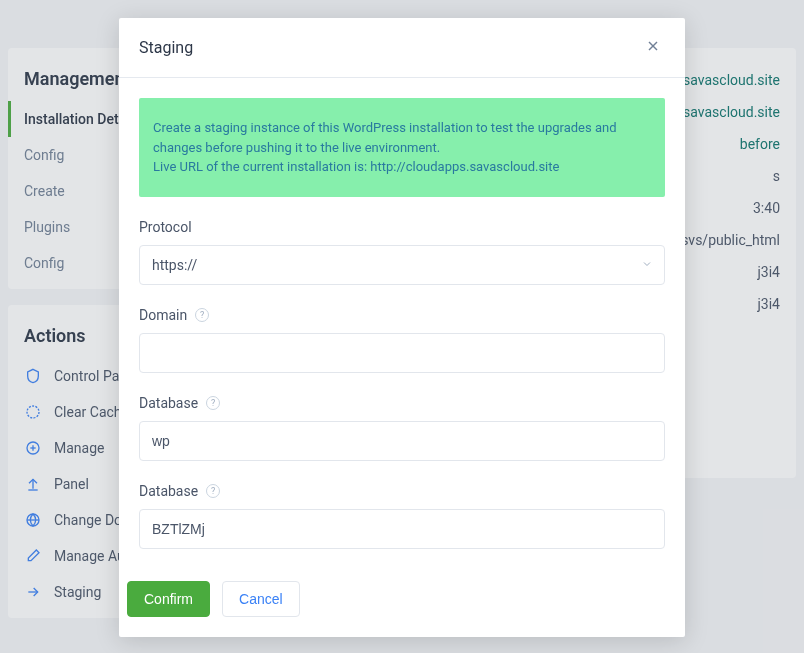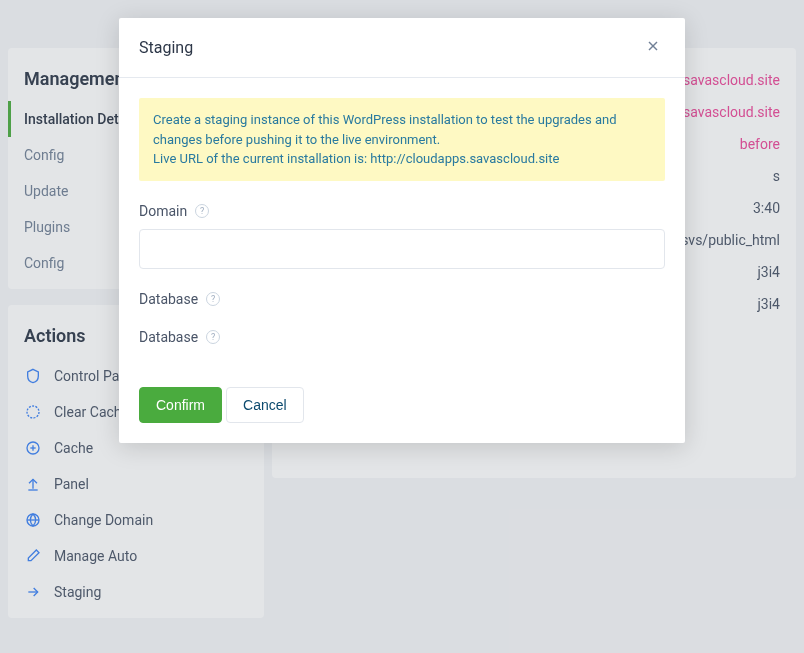--- a/index.html
+++ b/index.html
@@ -76,21 +76,21 @@
       border-radius: 4px;
       padding: 16px;
       height: 430px;
     }
     .content-row {
       display: flex;
       justify-content: flex-end;
       padding: 8px 0;
       color: #4a5568;
     }
-    .content-row a { color: #ec4899; text-decoration: none; }
+    .content-row a { color: #0f766e; text-decoration: none; }
 
     .modal-overlay {
       position: absolute;
       top: 0; left: 0; right: 0; bottom: 0;
       background: rgba(100, 110, 120, 0.18);
       display: flex;
       justify-content: center;
       align-items: flex-start;
       padding-top: 18px;
     }
@@ -115,23 +115,23 @@
       background: none;
       border: none;
       cursor: pointer;
       color: #718096;
       padding: 4px;
     }
     .modal-body {
       padding: 20px;
     }
     .info-box {
-      background: #fef9c3;
+      background: #86efac;
       color: #297a9f;
-      padding: 12px 14px;
+      padding: 20px 14px;
       border-radius: 2px;
       line-height: 1.5;
       font-size: 13px;
     }
     .field {
       margin-top: 22px;
     }
     .field-label {
       display: flex;
       align-items: center;
@@ -170,59 +170,59 @@
       top: 50%;
       transform: translateY(-50%);
       color: #a0aec0;
       pointer-events: none;
     }
     .field-select {
       appearance: none;
       cursor: pointer;
     }
     .modal-footer {
-      padding: 12px 20px 20px 20px;
-      display: flex;
-      gap: 4px;
+      padding: 12px 20px 20px 8px;
+      display: flex;
+      gap: 12px;
     }
     .btn {
       height: 36px;
       padding: 0 16px;
       border-radius: 4px;
       font-size: 14px;
       cursor: pointer;
       border: 1px solid transparent;
     }
     .btn-confirm {
       background: #4aab3e;
       color: #fff;
       border-color: #4aab3e;
     }
     .btn-cancel {
       background: #fff;
-      color: #0c4a6e;
+      color: #3b82f6;
       border-color: #e2e6ec;
     }
   </style>
 </head>
 <body>
 
 <div class="backdrop">
   <div class="sidebar">
 
     <div class="panel">
       <div class="panel-header">Management</div>
       <div class="nav-item active">
           <span>Installation Details</span>
         </div>
       <div class="nav-item">
           <span>Config</span>
         </div>
       <div class="nav-item">
-          <span>Update</span>
+          <span>Create</span>
         </div>
       <div class="nav-item">
           <span>Plugins</span>
         </div>
       <div class="nav-item">
           <span>Config</span>
         </div>
     </div>
 
     <div class="panel">
@@ -245,21 +245,21 @@
         <span>Clear Cache</span>
       </div>
       <div class="action-item">
         <span class="icon">
             <svg width="16" height="16" viewBox="0 0 24 24" fill="none" stroke="currentColor" stroke-width="2">
               <circle cx="12" cy="12" r="9"></circle>
               <line x1="12" y1="8" x2="12" y2="16"></line>
               <line x1="8" y1="12" x2="16" y2="12"></line>
             </svg>
           </span>
-        <span>Cache</span>
+        <span>Manage</span>
       </div>
       <div class="action-item">
         <span class="icon">
             <svg width="16" height="16" viewBox="0 0 24 24" fill="none" stroke="currentColor" stroke-width="2">
               <path d="M12 19V5"></path>
               <path d="M6 11l6-6 6 6"></path>
               <path d="M5 21h14"></path>
             </svg>
           </span>
         <span>Panel</span>
@@ -332,41 +332,56 @@
         <span><svg width="16" height="16" viewBox="0 0 24 24" fill="none" stroke="currentColor" stroke-width="2">
               <line x1="6" y1="6" x2="18" y2="18"></line>
               <line x1="18" y1="6" x2="6" y2="18"></line>
             </svg></span>
       </button>
     </div>
     <div class="modal-body">
       <div class="info-box" style="white-space: pre-line;">Create a staging instance of this WordPress installation to test the upgrades and changes before pushing it to the live environment.
 Live URL of the current installation is: http://cloudapps.savascloud.site</div>
 
+      <div class="field">
+        <div class="field-label">
+            <span>Protocol</span>
+          </div>
+        <div class="select-wrap">
+          <div class="field-select" style="display:flex;align-items:center;">
+              <span>https://</span>
+            </div>
+          <span class="chev"><svg width="12" height="12" viewBox="0 0 24 24" fill="none" stroke="currentColor" stroke-width="2">
+                <polyline points="6 9 12 15 18 9"></polyline>
+              </svg></span>
+        </div>
+      </div>
 
       <div class="field">
         <div class="field-label">
             <span>Domain</span>
             <span class="help-icon">?</span>
           </div>
         <input class="field-input" type="text" value="" style="">
       </div>
 
       <div class="field">
         <div class="field-label">
             <span>Database</span>
             <span class="help-icon">?</span>
           </div>
+        <input class="field-input" type="text" value="wp" style="">
       </div>
 
       <div class="field">
         <div class="field-label">
             <span>Database</span>
             <span class="help-icon">?</span>
           </div>
+        <input class="field-input" type="text" value="BZTlZMj" style="">
       </div>
     </div>
     <div class="modal-footer">
       <button class="btn btn-confirm">Confirm</button>
       <button class="btn btn-cancel">Cancel</button>
     </div>
   </div>
 </div>
 
 </body></html>

